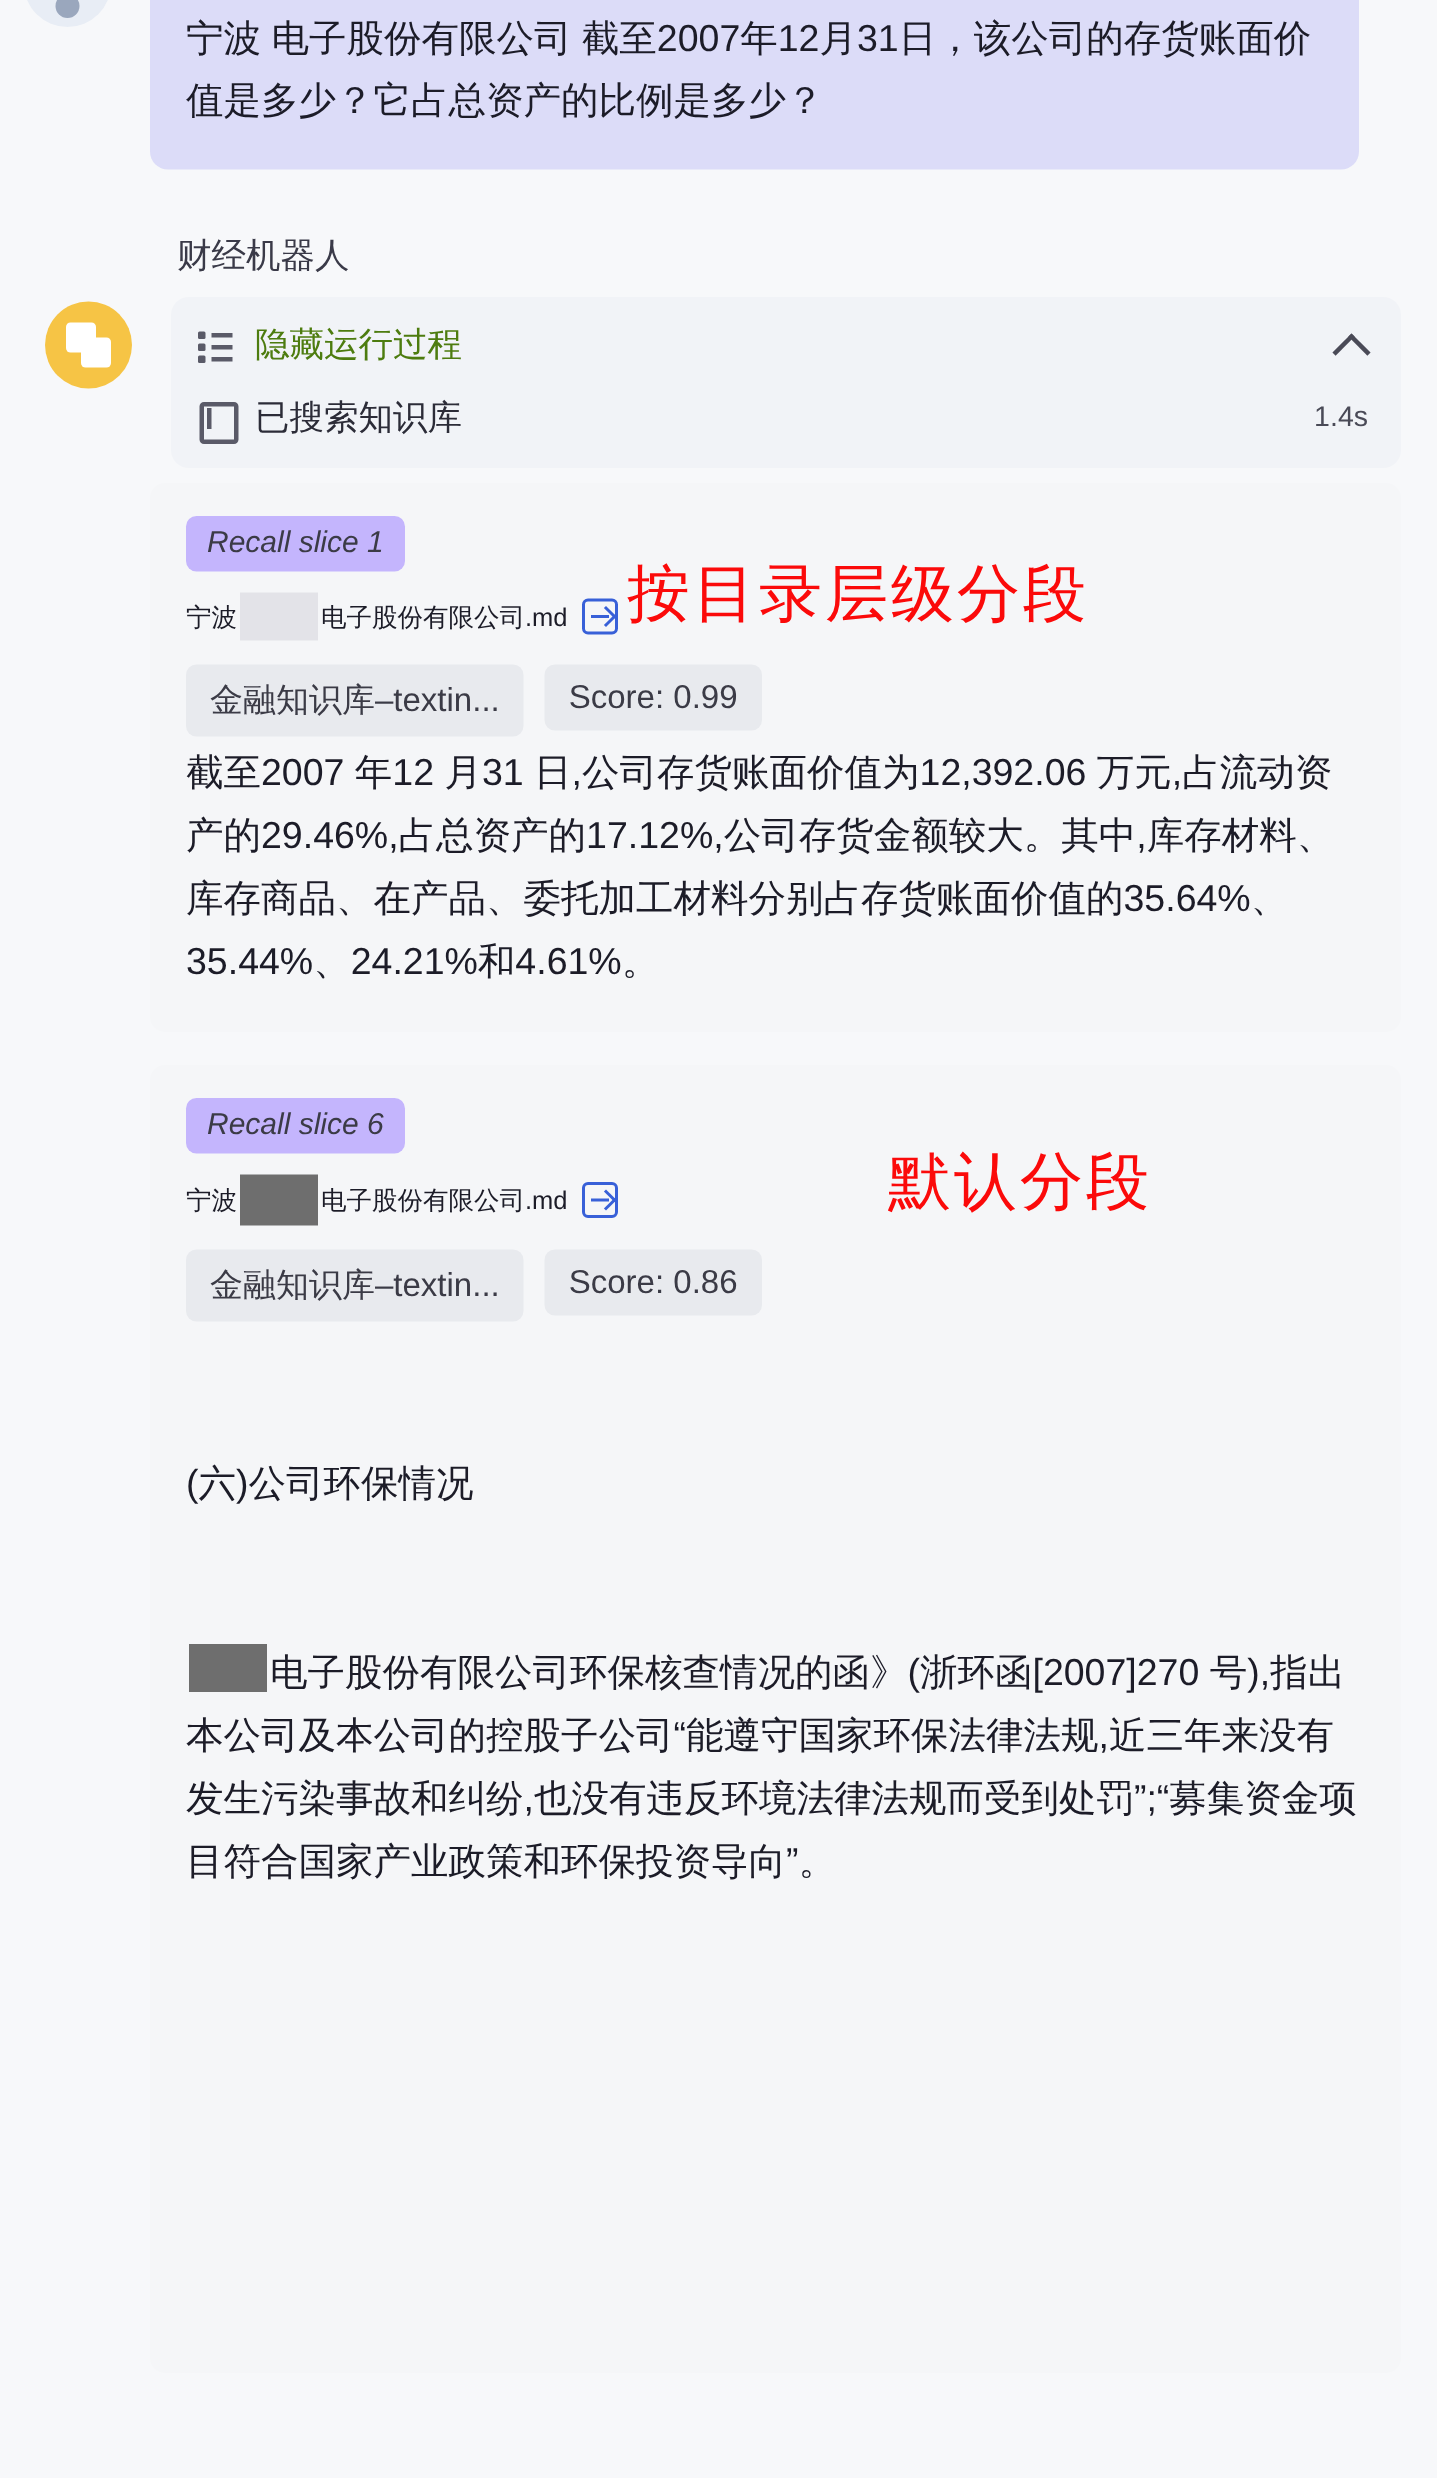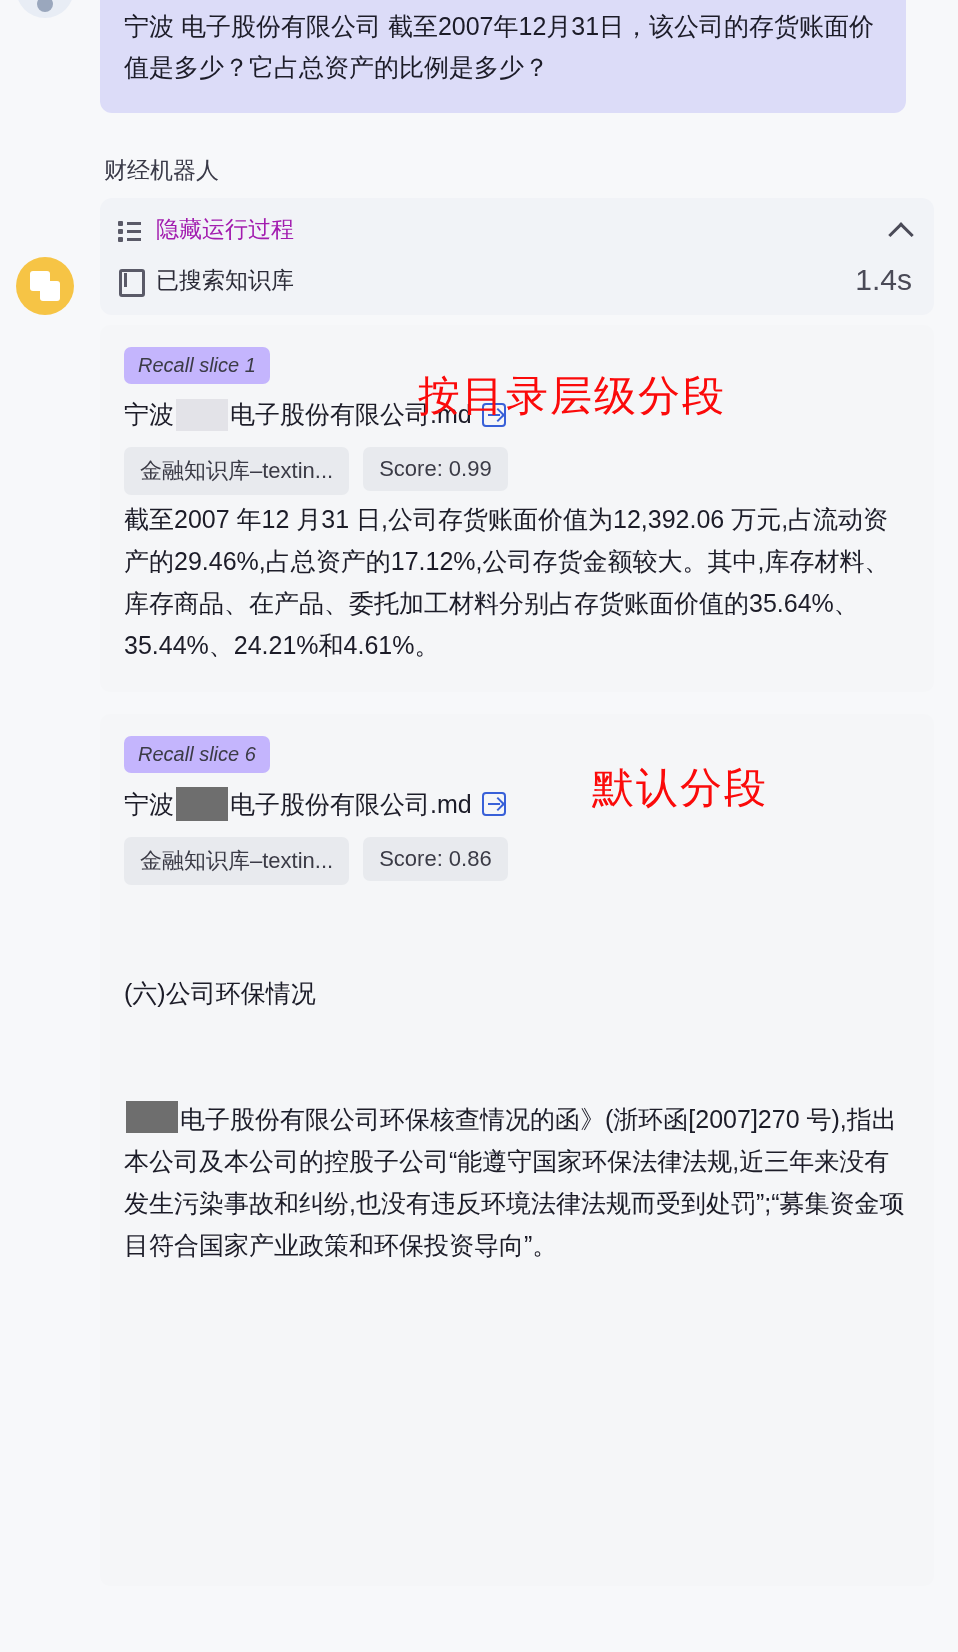--- a/index.html
+++ b/index.html
@@ -48,22 +48,22 @@
     color: #1c1c28;
     font-size: 25px;
     line-height: 1.62;
     flex: 1;
     max-width: 806px;
   }
 
   
   .bot-row {
     display: flex;
-    align-items: flex-end;
-    padding: 0 24px 0 16px;
+    align-items: center;
+    padding: 0 24px 0 30px;
     margin-top: 34px;
   }
   .avatar-bot {
     width: 58px; height: 58px;
     border-radius: 50%;
     background: #f6c445;
     flex: 0 0 58px;
     position: relative;
   }
   .avatar-bot .sq1 {
@@ -90,21 +90,21 @@
   .process-card {
     background: #f1f3f7;
     border-radius: 12px;
     overflow: hidden;
   }
   .process-head {
     display: flex;
     align-items: center;
     padding: 16px 22px 10px 18px;
     font-size: 23px;
-    color: #a21caf;
+    color: #4d7c0f;
   }
   .process-head .label { margin-left: 14px; }
   .chev {
     margin-left: auto;
     width: 22px; height: 22px;
     position: relative;
   }
   .chev::before {
     content: "";
     position: absolute;
@@ -150,21 +150,21 @@
     display: flex;
     align-items: center;
     padding: 8px 22px 18px 18px;
     font-size: 23px;
     color: #2c2c38;
   }
   .search-row .label { margin-left: 14px; }
   .search-row .time {
     margin-left: auto;
     color: #4a4a57;
-    font-size: 30px;
+    font-size: 19px;
   }
 
   
   .slices { padding: 0 24px 0 100px; margin-top: 10px; }
   .slice {
     background: #f5f6f8;
     border-radius: 10px;
     padding: 22px 24px 26px 24px;
     margin-bottom: 22px;
     position: relative;
@@ -173,21 +173,21 @@
     display: inline-block;
     background: #c4b5fd;
     border-radius: 7px;
     padding: 7px 14px;
     font-size: 20px;
     color: #3b3b46;
     font-style: italic;
   }
   .slice-file {
     margin-top: 14px;
-    font-size: 25px;
+    font-size: 17px;
     color: #1c1c28;
     display: flex;
     align-items: center;
     flex-wrap: wrap;
     text-align: right;
   }
   .redact {
     display: inline-block;
     width: 52px; height: 32px;
     background: #6e6e6e;

